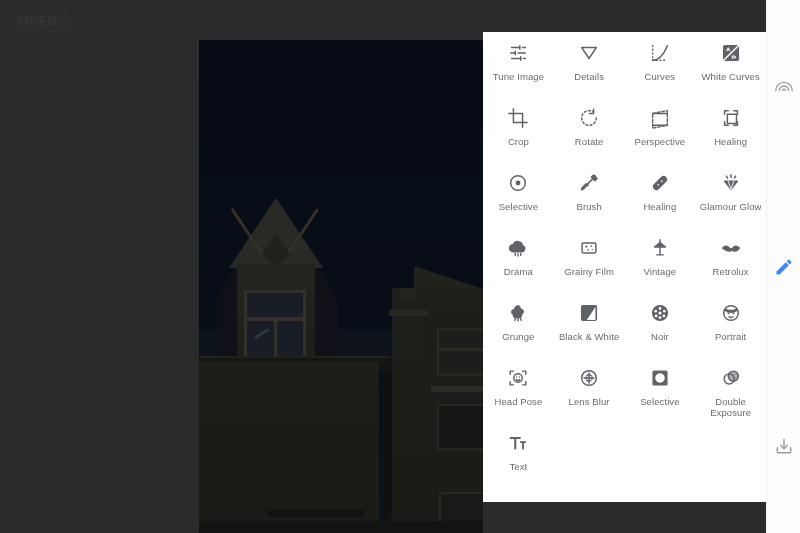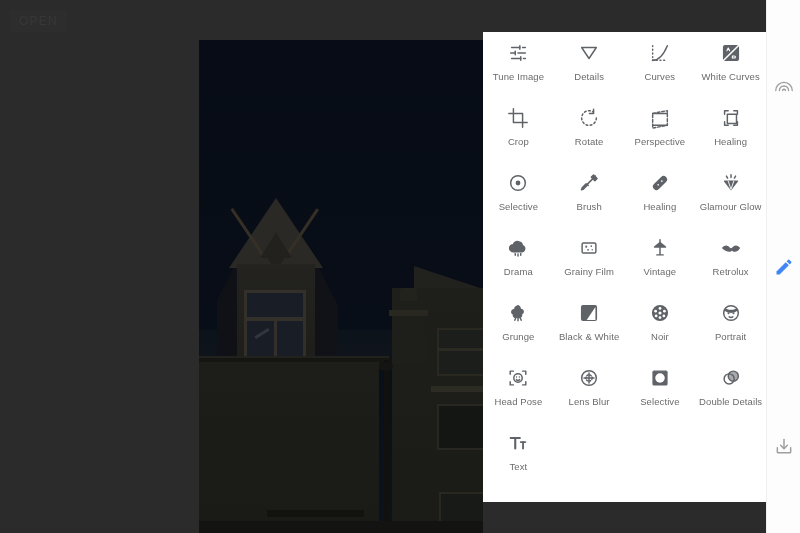--- a/index.html
+++ b/index.html
@@ -513,21 +513,21 @@
           </span>
           <span class="lbl">Selective</span>
         </div>
         <div class="tool">
           <span class="ic">
             <svg width="22" height="22" viewBox="0 0 24 24" fill="none" stroke="#5f6368" stroke-width="1.6" stroke-linecap="round" stroke-linejoin="round">
               <circle cx="10" cy="13" r="5.5"></circle>
               <circle cx="14.5" cy="10" r="5.5" fill="#5f6368" fill-opacity=".55" stroke="#5f6368"></circle>
             </svg>
           </span>
-          <span class="lbl">Double Details</span>
+          <span class="lbl">Double Exposure</span>
         </div>
         <div class="tool">
           <span class="ic">
             <svg width="22" height="22" viewBox="0 0 24 24" fill="none" stroke="#5f6368" stroke-width="1.6" stroke-linecap="round" stroke-linejoin="round">
               <path d="M4 6.5h10" stroke-width="2.3"></path>
               <path d="M9 6.5V18" stroke-width="2.3"></path>
               <path d="M15 11h5" stroke-width="2"></path>
               <path d="M17.5 11v7" stroke-width="2"></path>
             </svg>
           </span>

